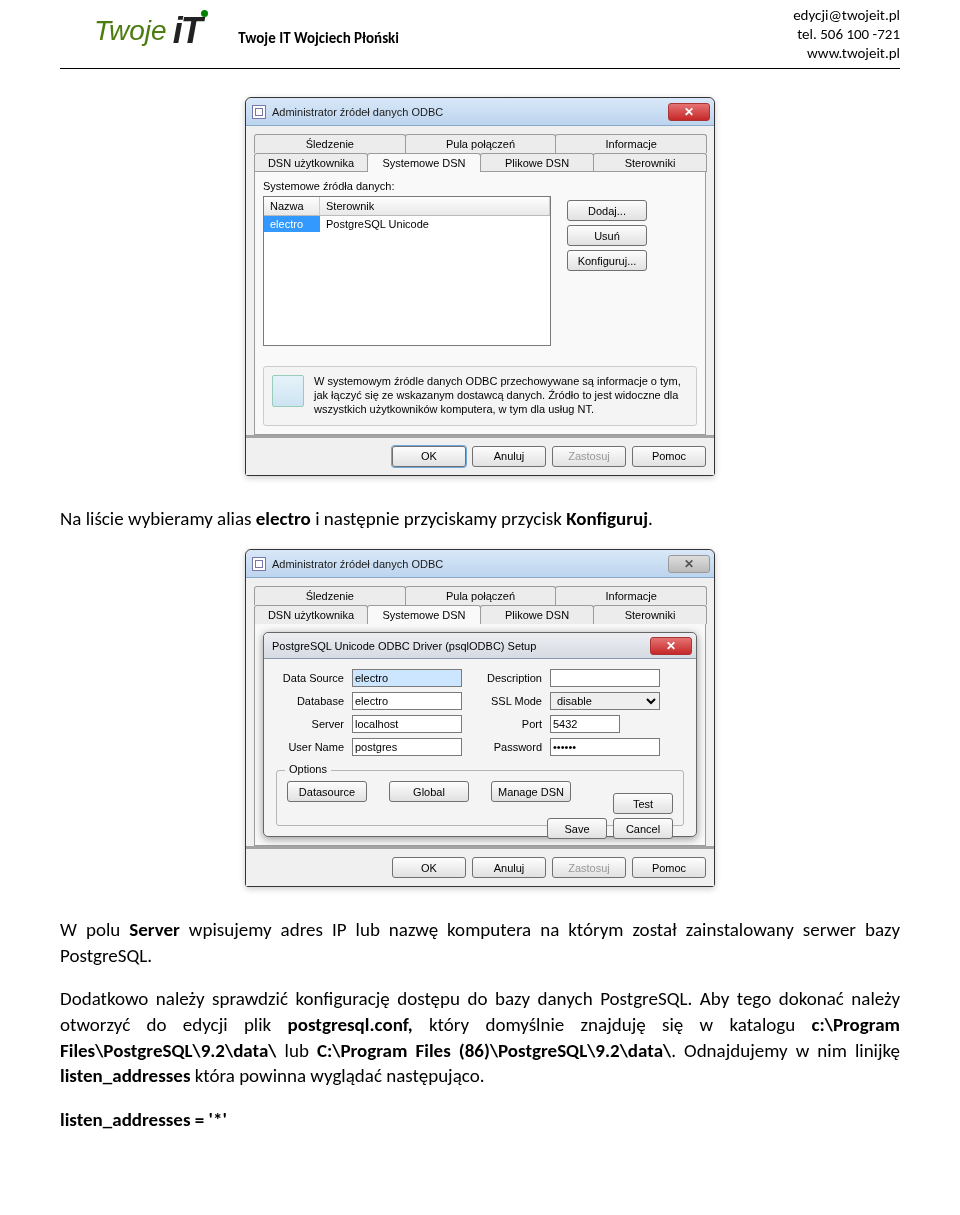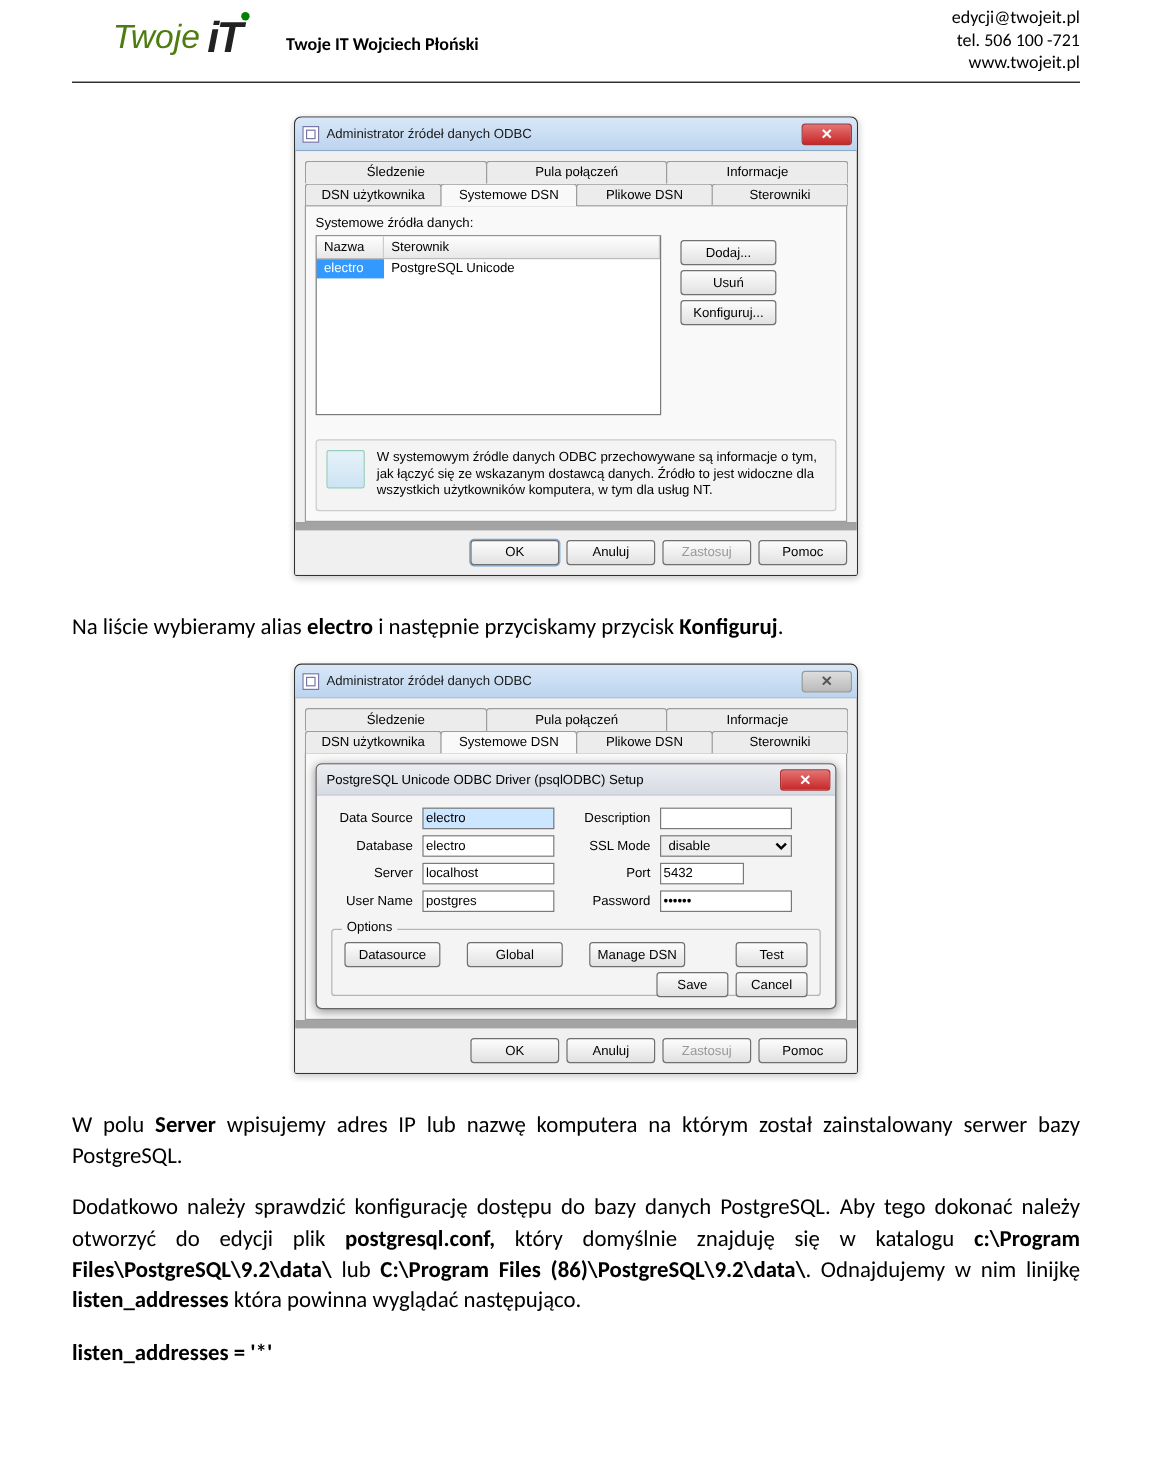--- a/index.html
+++ b/index.html
@@ -133,21 +133,21 @@
     width:32px; height:32px;
     border:1px solid #9cb; background:linear-gradient(#e6f2f9,#cde4f3);
     flex-shrink:0; border-radius:2px;
   }
   .info-box .txt { line-height:1.25; }
 
   .dlg-btns {
     display:flex; justify-content:flex-end; gap:6px;
     padding:8px;
     background:#f0f0f0;
-    border-top:7px solid #a3a3a3;
+    border-top:3px solid #a3a3a3;
   }
   .dlg-btns .winbtn { width:74px; }
   .winbtn.default { box-shadow: 0 0 0 1px #6fa8dc; }
 
   
   .inner-modal-shell { padding:8px; }
   .odbc-setup {
     border:1px solid #666;
     border-radius:5px;
     background:#f4f4f4;
@@ -179,21 +179,21 @@
     border-radius:3px;
     margin-top:14px;
     padding:10px 10px 8px 10px;
     position:relative;
   }
   .options-group .legend {
     position:absolute; top:-8px; left:8px;
     background:#f4f4f4; padding:0 4px; font-size:11px;
   }
   .options-btns { display:flex; gap:22px; }
-  .options-right { position:absolute; right:10px; top:10px; display:flex; flex-direction:column; gap:4px; align-items:flex-end;}
+  .options-right { position:absolute; right:10px; top:22px; display:flex; flex-direction:column; gap:4px; align-items:flex-end;}
   .options-right-row { display:flex; gap:6px; }
   .options-group .winbtn { width:80px; }
 
   
   .body-text { font-size: 19px; line-height: 1.35; margin: 0 0 18px 0; text-align: justify; }
   .body-text b { font-weight: 700; }
 </style>
 </head>
 <body>
 

